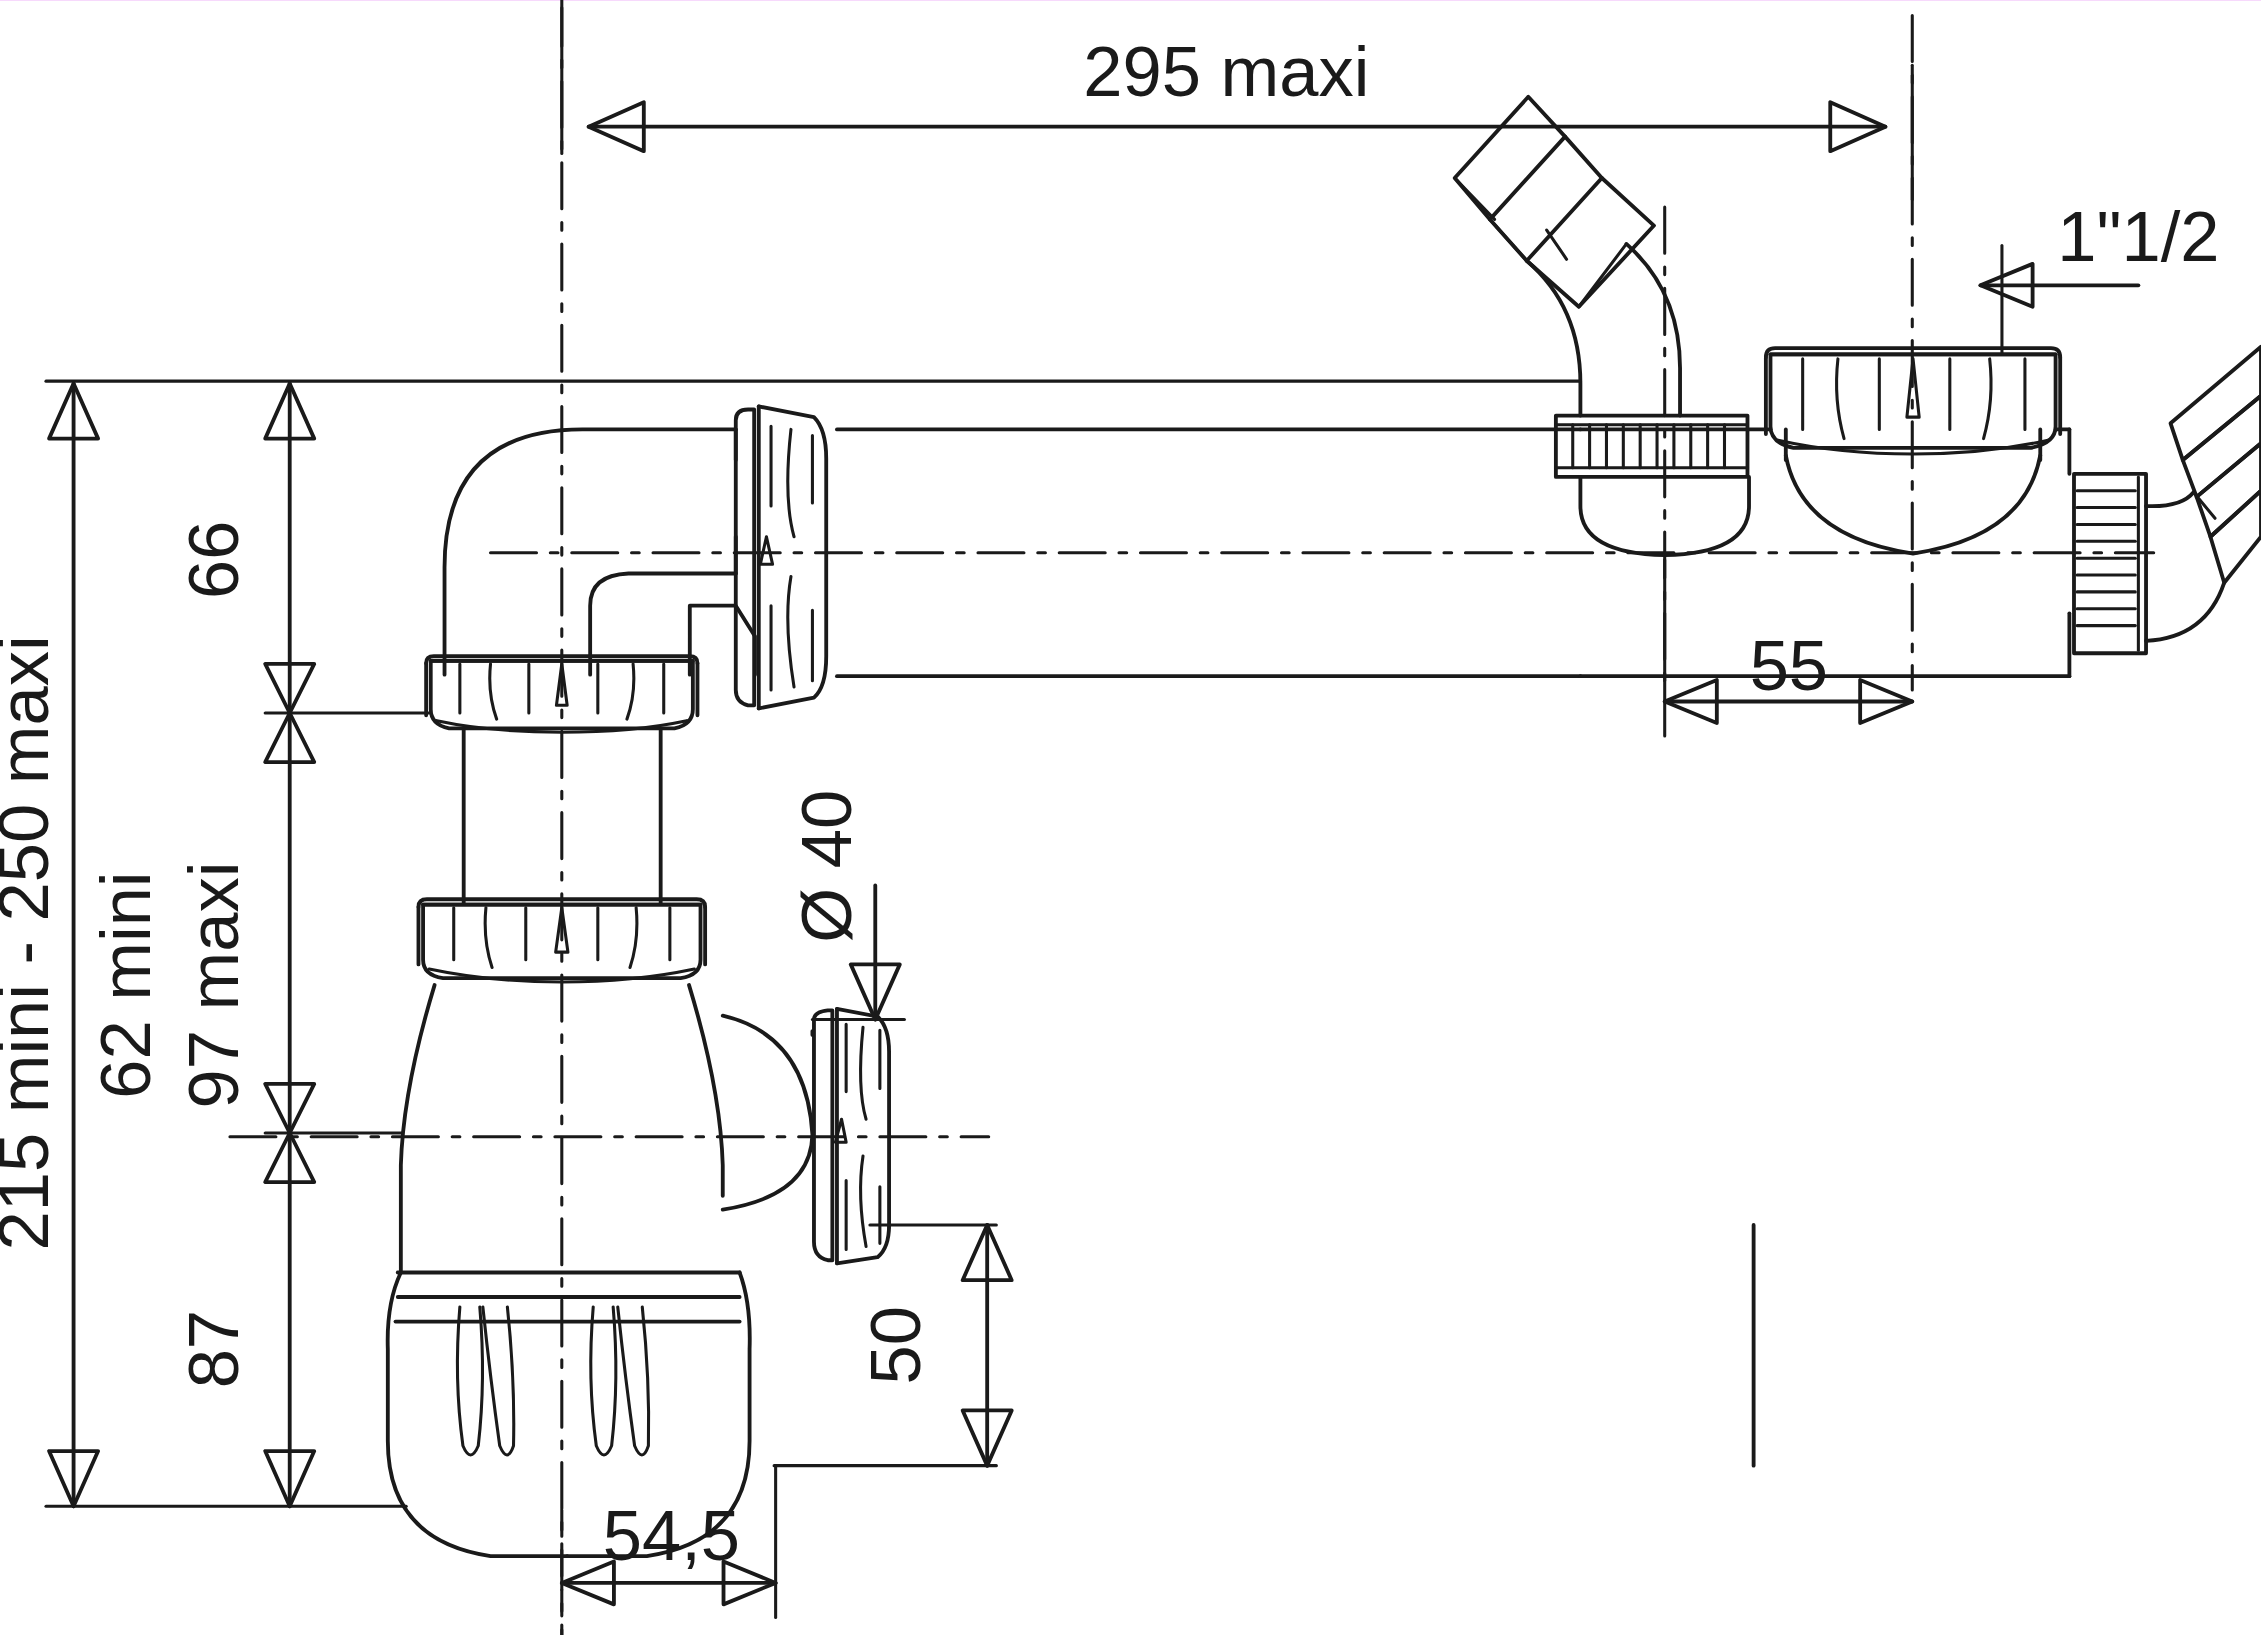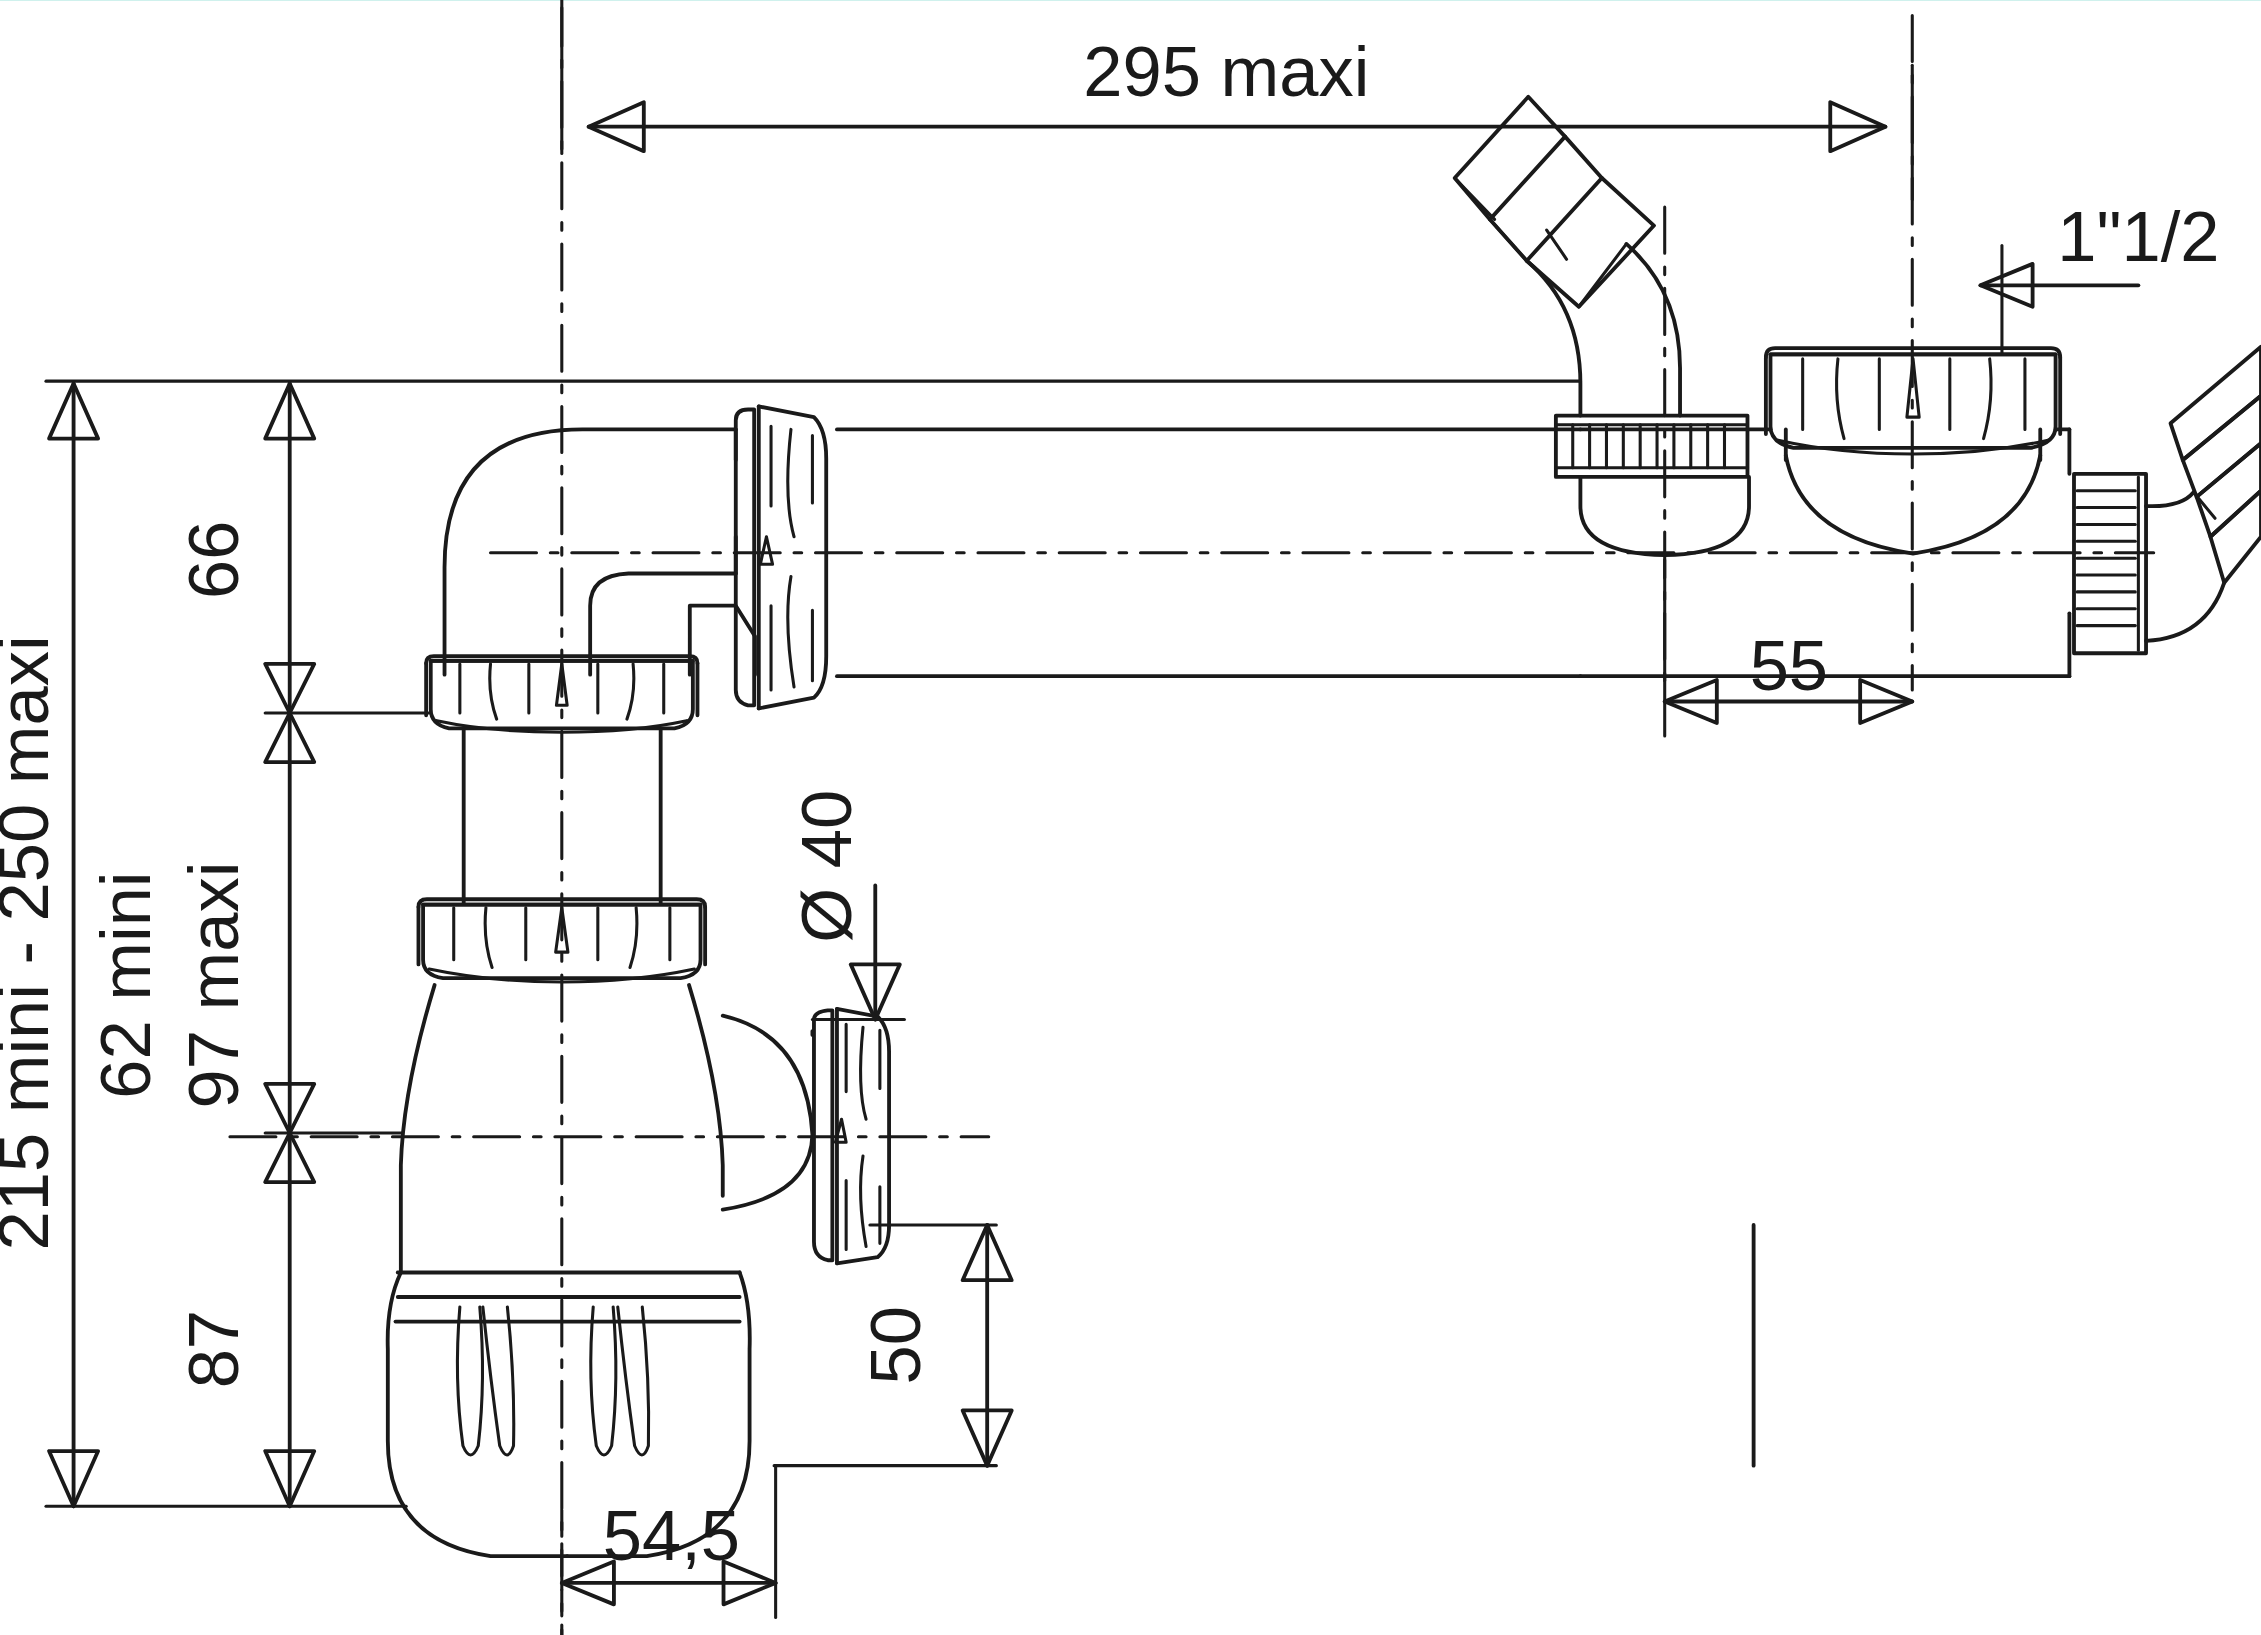--- a/index.html
+++ b/index.html
@@ -1,17 +1,17 @@
 <!DOCTYPE html>
 <html style="font-size:12.3px"><head>
 <meta charset="utf-8">
 <style>
   html,body{margin:0;padding:0;background:#ffffff;}
   body{font-family:"Liberation Sans",sans-serif;}
-  #stage{position:relative;width:2261px;height:1636px;background:#14b8a6;overflow:hidden;}
+  #stage{position:relative;width:2261px;height:1636px;background:#d946ef;overflow:hidden;}
   svg{display:block;}
   .dimtxt{font-family:"Liberation Sans",sans-serif;font-weight:400;fill:#1a1a1a;}
 </style>
 </head>
 <body>
 
 <div id="stage">
 <svg width="2261" height="1636" viewBox="0 0 2950 2134" xmlns="http://www.w3.org/2000/svg">
 
   <rect x="0" y="0" width="2950" height="2134" fill="#ffffff"></rect>

